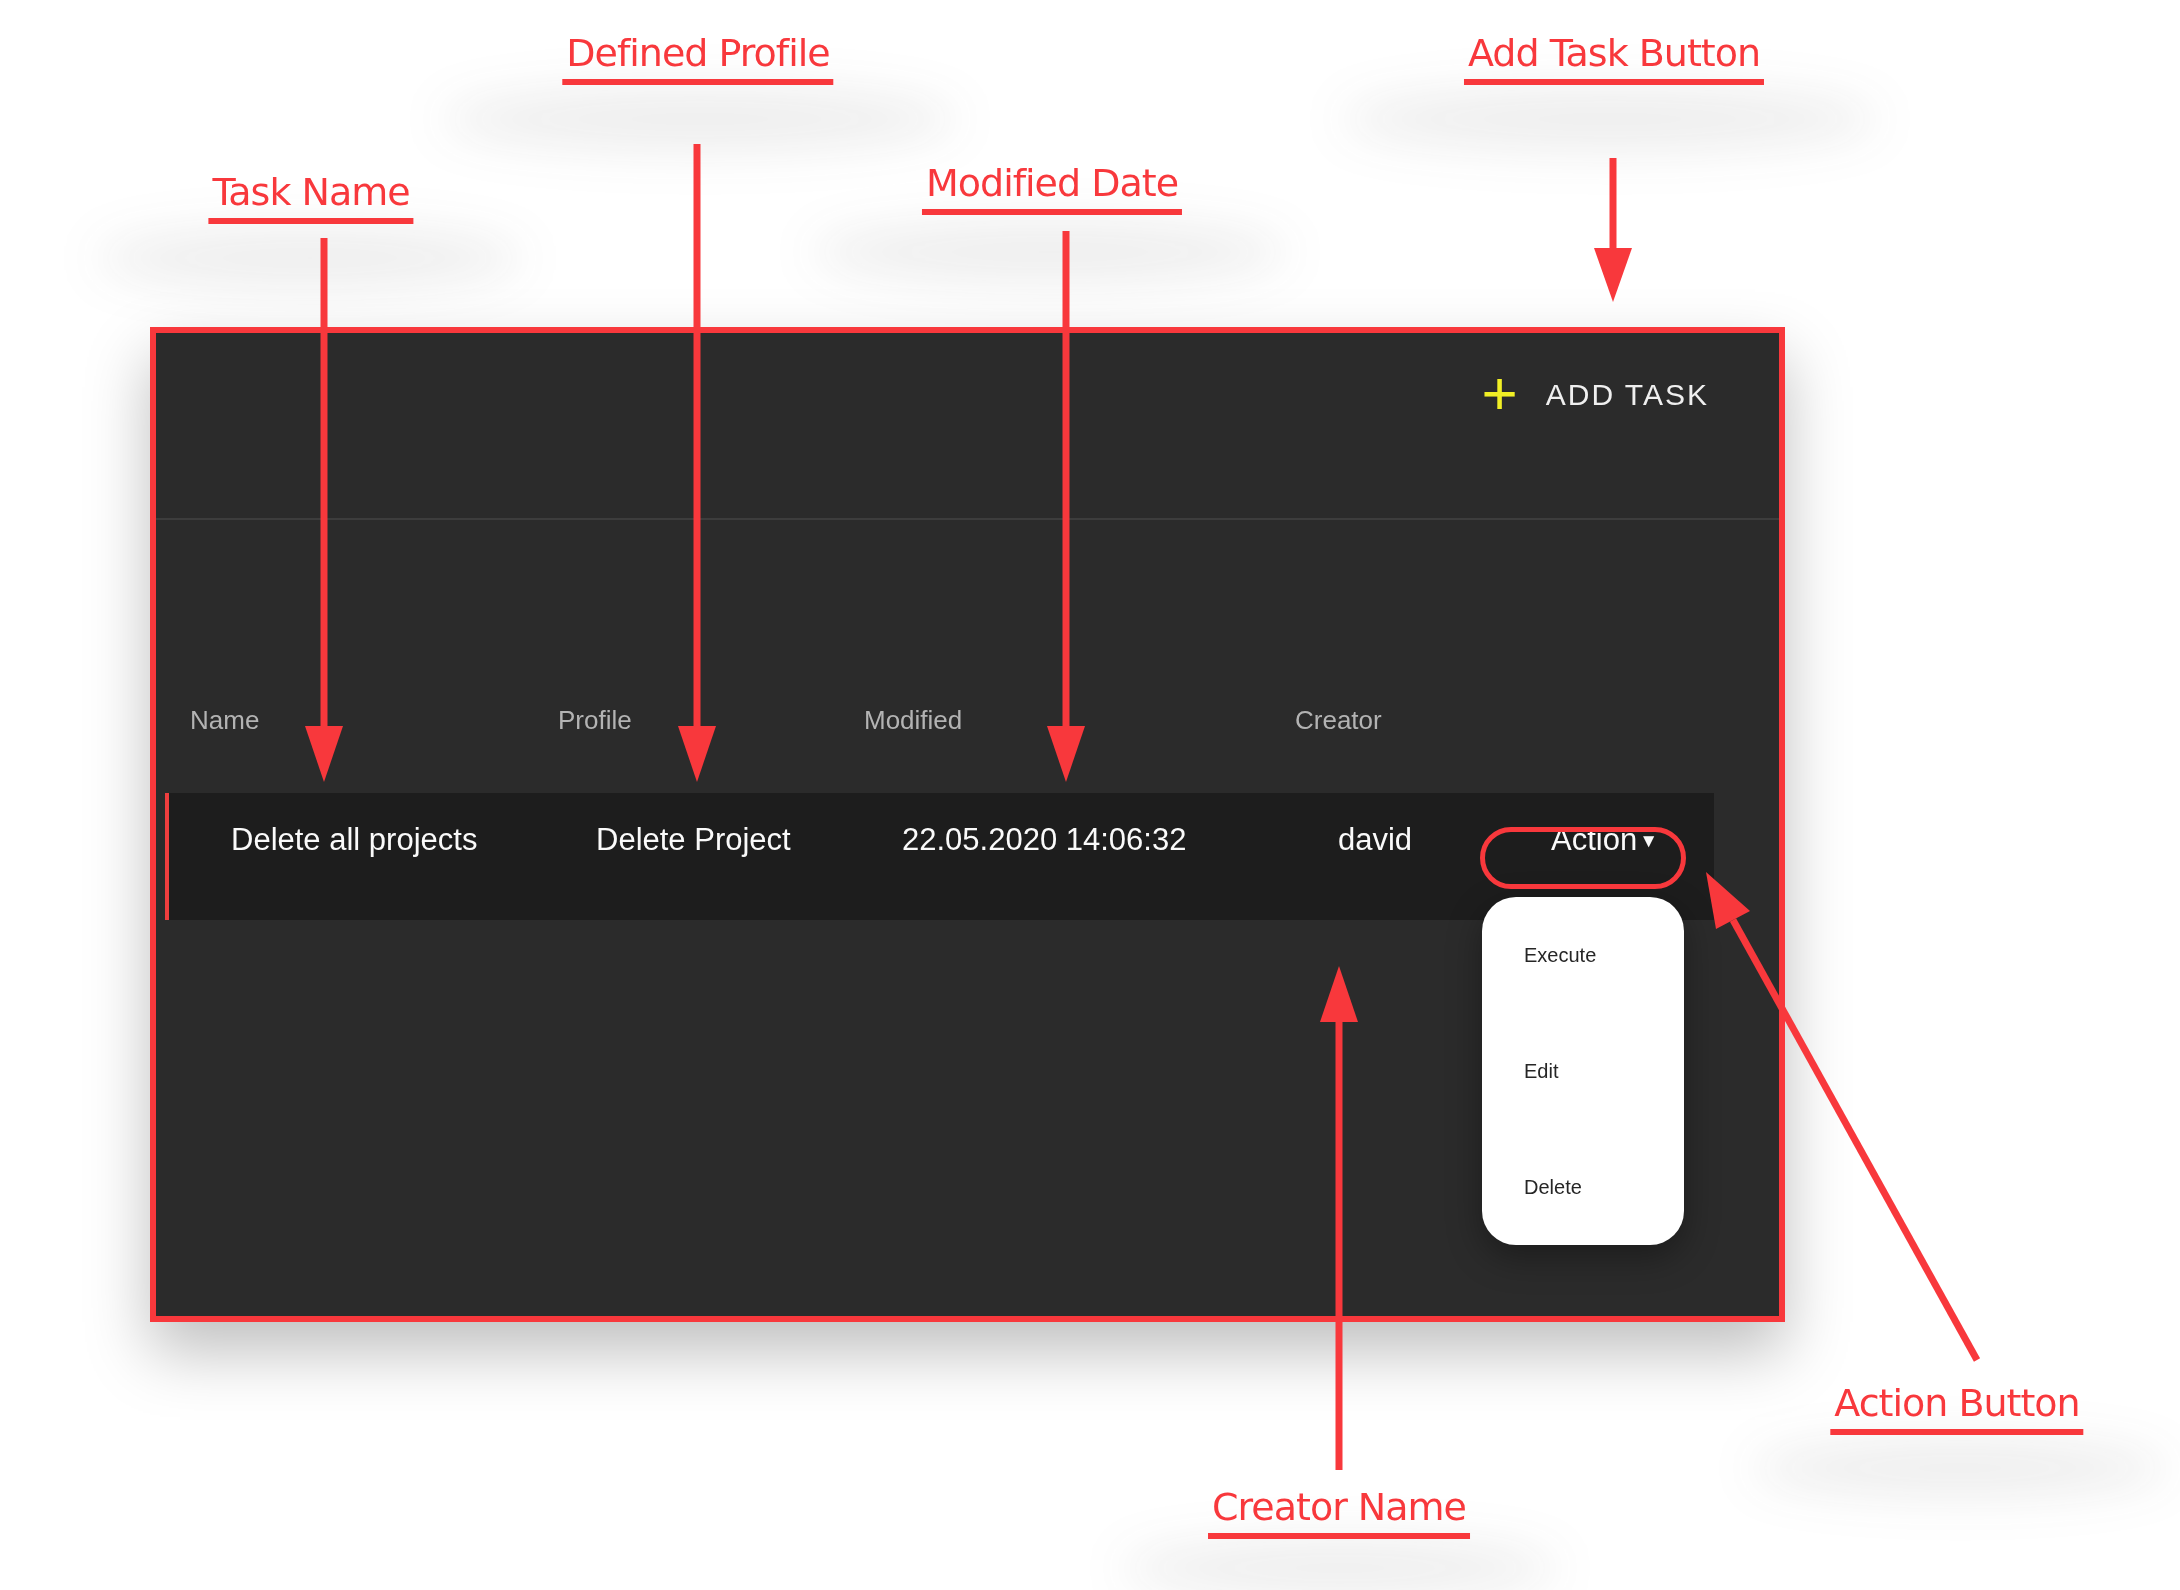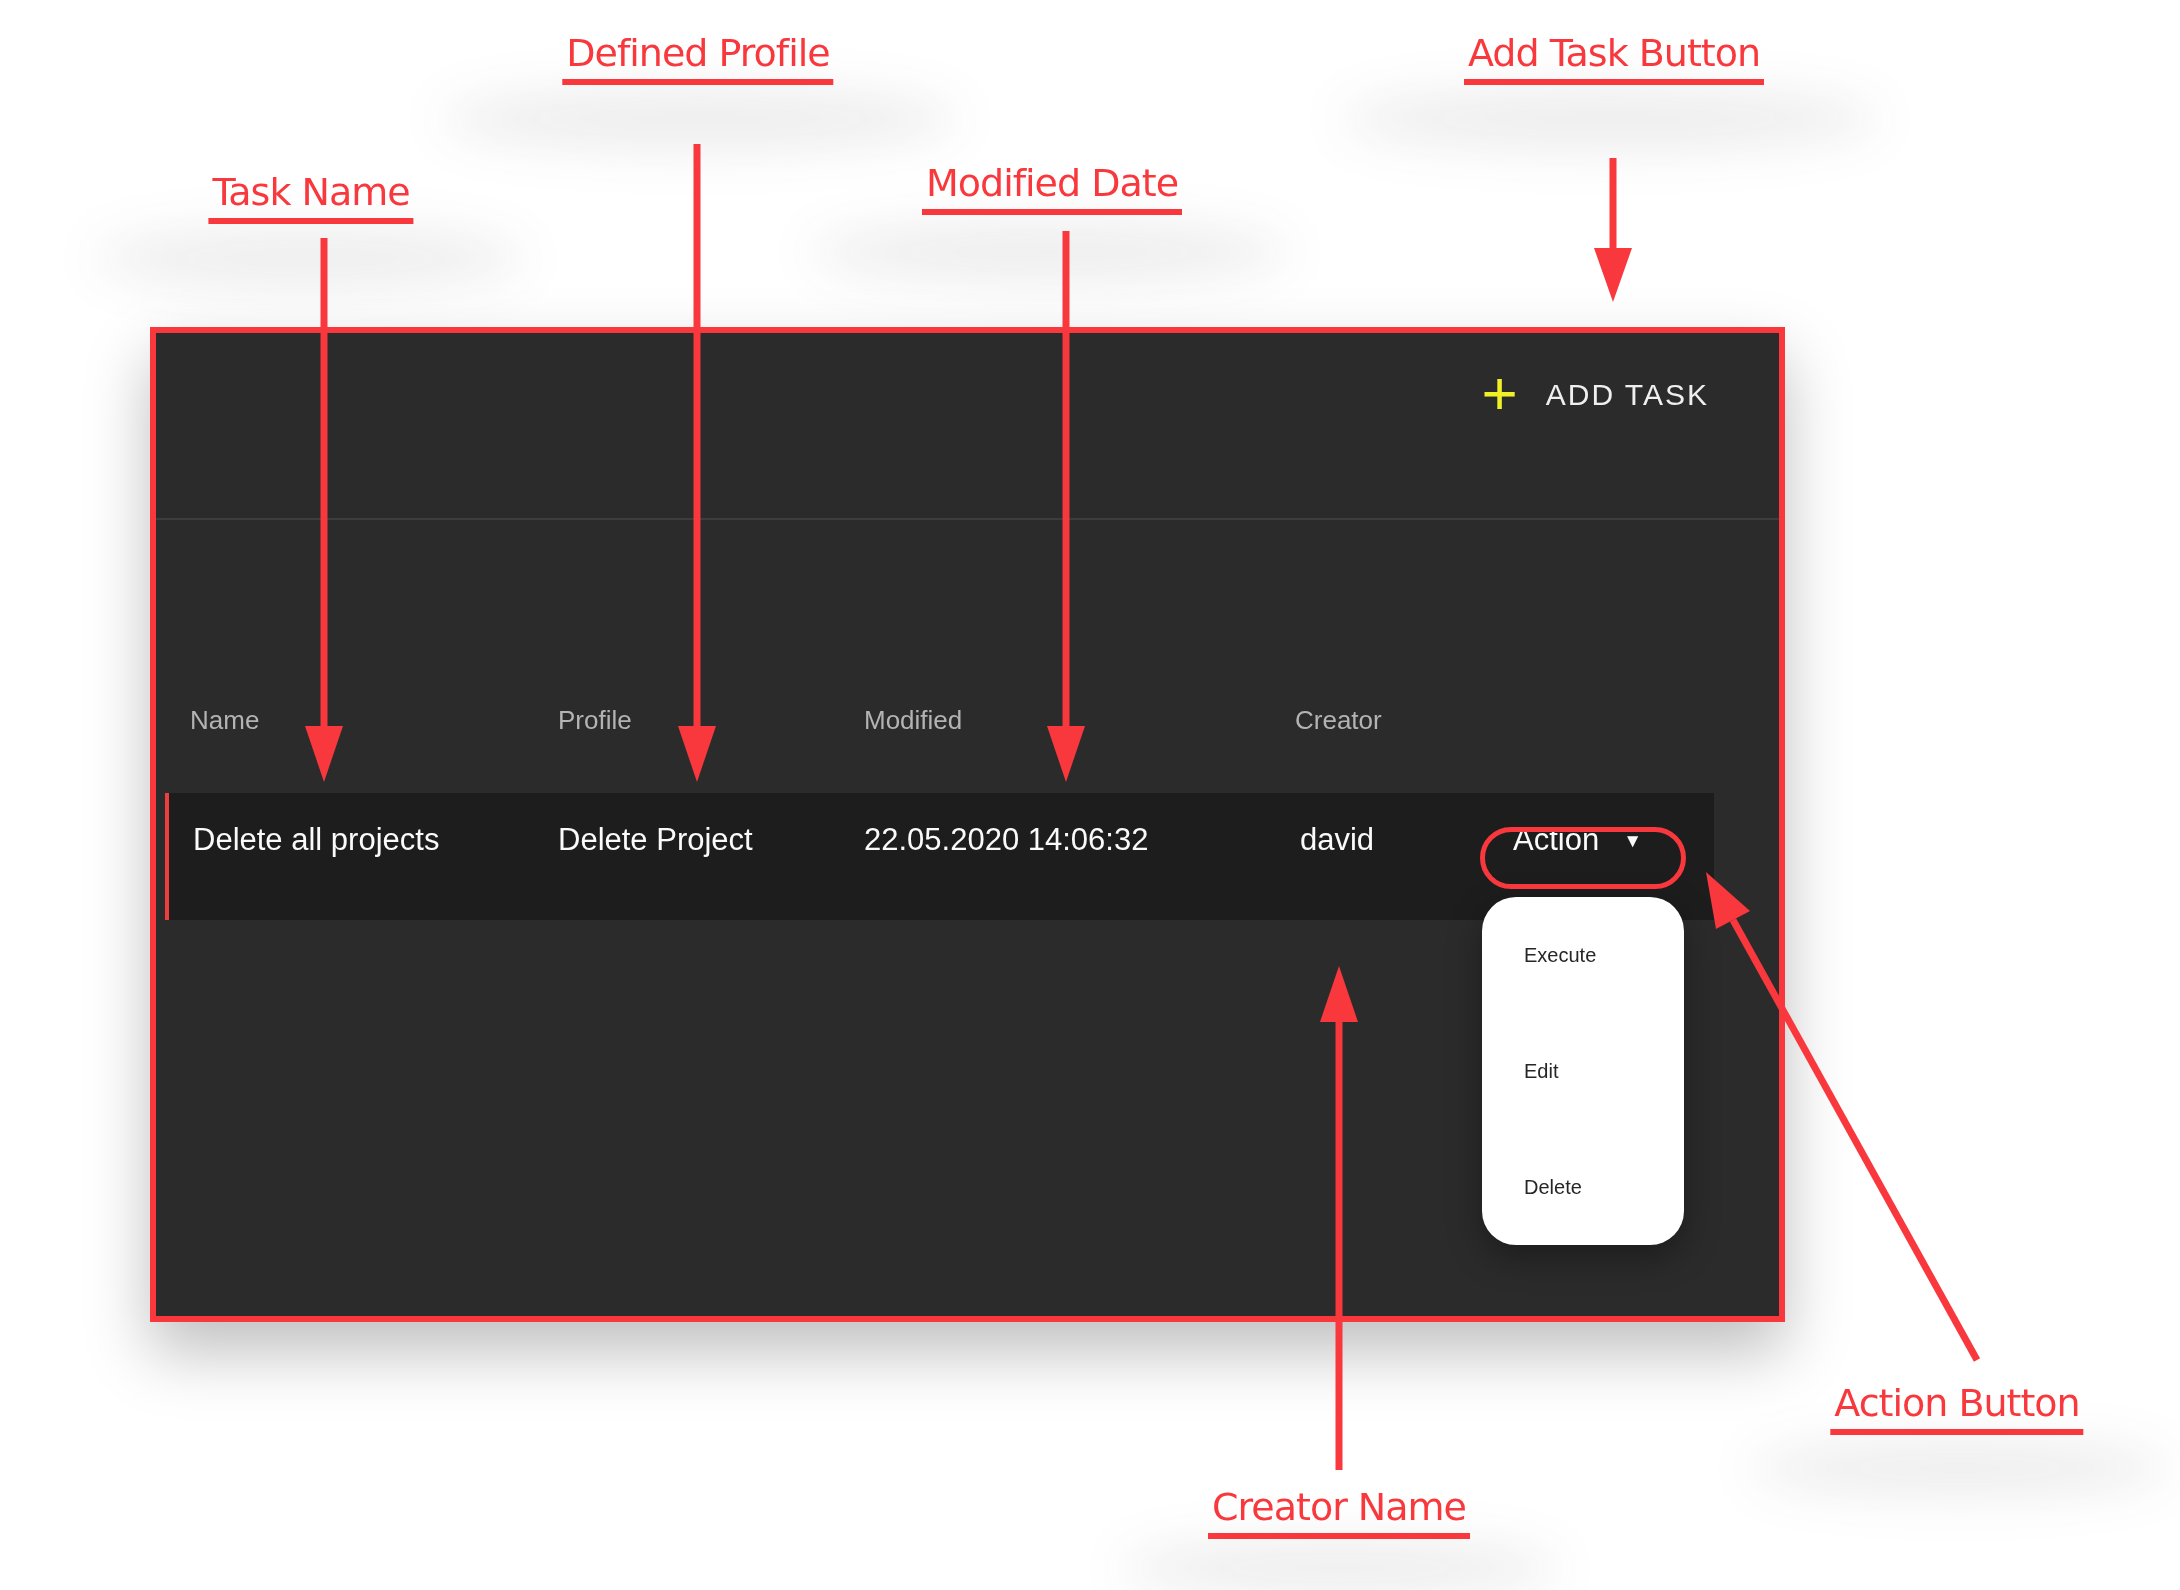--- a/index.html
+++ b/index.html
@@ -25,23 +25,23 @@
   .add-task-text{color:var(--add-task-text,#efefef);font-size:30px;letter-spacing:2px;}
 
   .divider{position:absolute;left:0;top:185px;width:100%;height:2px;background:var(--divider,#3d3d3d);}
 
   .col-header{position:absolute;top:372px;font-size:26px;color:var(--header-text,#b3b3b3);white-space:nowrap;}
   .col-name{left:34px;} .col-profile{left:402px;} .col-modified{left:708px;} .col-creator{left:1139px;}
 
   .row{position:absolute;left:9px;top:460px;width:1545px;height:127px;
        background:var(--row-bg,#1d1d1d);border-left:4px solid var(--row-accent,#ef3e3e);box-sizing:content-box;}
   .cell{position:absolute;top:0;height:93px;display:flex;align-items:center;
-        font-size:31px;color:var(--row-text,#fafafa);white-space:nowrap;}
+        font-size:31px;color:var(--row-text,#fafafa);white-space:nowrap;margin-left:38px;}
   .cell-name{left:24px;} .cell-profile{left:389px;} .cell-modified{left:695px;} .cell-creator{left:1131px;}
-  .action-btn{left:1344px;gap:24px;cursor:pointer;align-items:center;}
+  .action-btn{left:1344px;gap:2px;cursor:pointer;align-items:center;}
   .chevron{font-size:19px;color:var(--row-text,#fafafa);margin-top:3px;}
 
   .menu{position:absolute;left:1326px;top:564px;width:202px;height:348px;box-sizing:border-box;
         background:var(--dropdown-bg,#ffffff);border-radius:34px;box-shadow:0 12px 34px rgba(0,0,0,.35);
         display:grid;grid-auto-rows:1fr;align-items:center;}
   .menu-item{padding-left:42px;font-size:20px;color:var(--dropdown-text,#262626);cursor:pointer;}
 
   
   .action-oval{position:absolute;left:1480px;top:827px;width:206px;height:62px;box-sizing:border-box;
                border:5px solid var(--annotation-red,#f8383c);border-radius:999px;z-index:7;}

